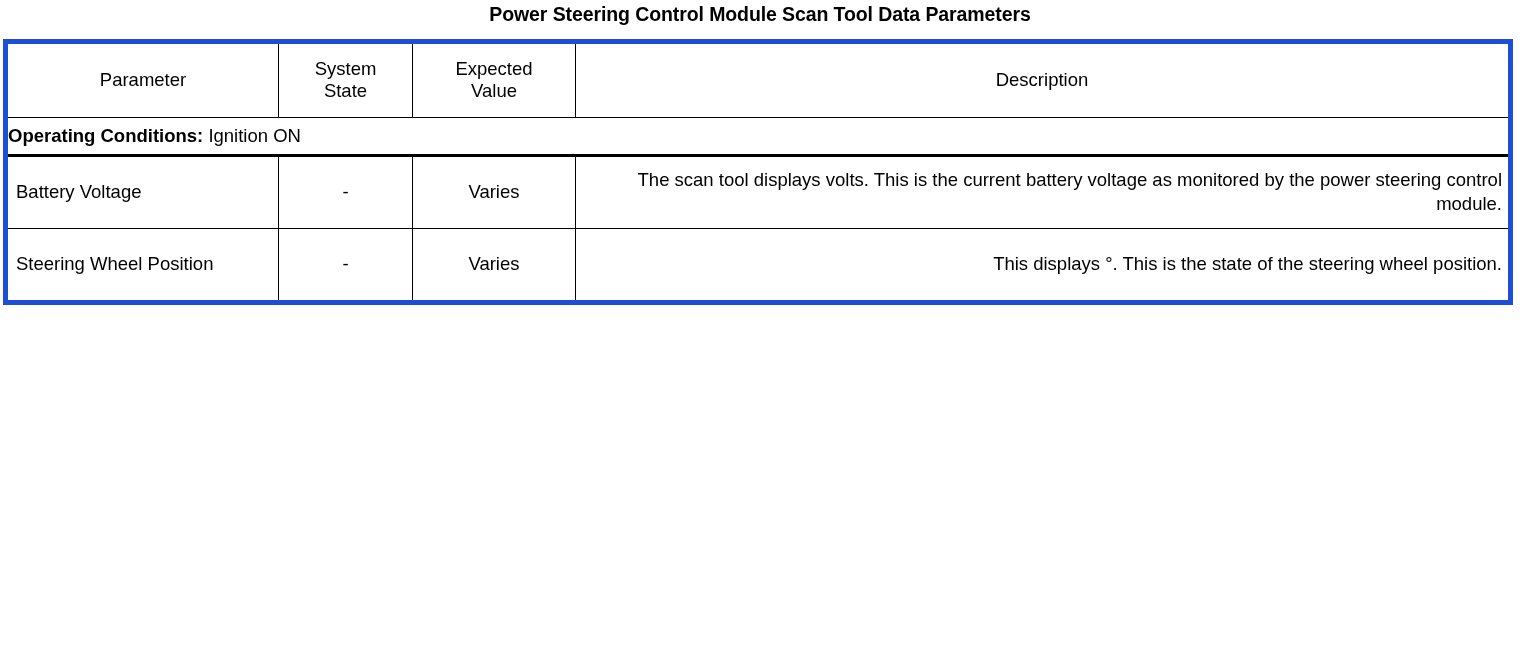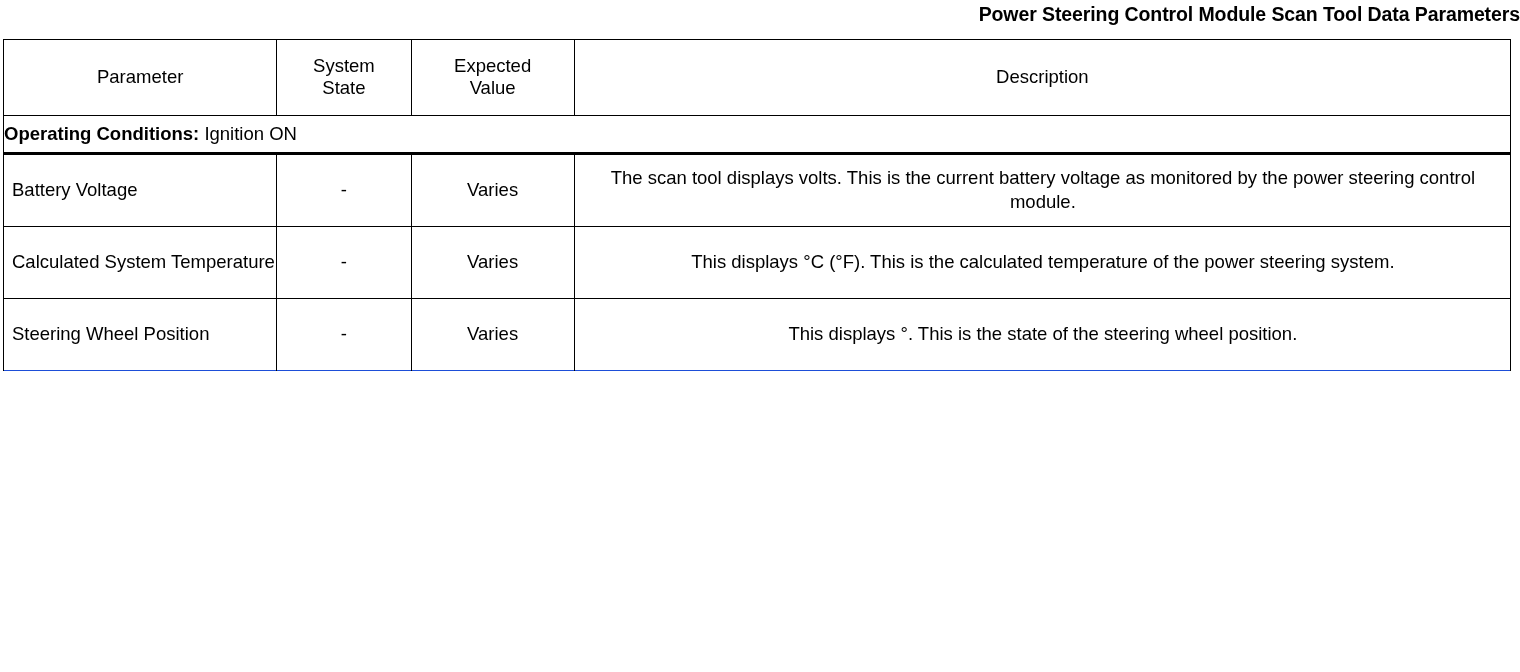--- a/index.html
+++ b/index.html
@@ -14,36 +14,36 @@
     color: #000000;
     overflow: hidden;
   }
   .page {
     position: relative;
     width: 1520px;
     height: 672px;
     box-sizing: border-box;
   }
   .doc-title {
-    text-align: right;
+    text-align: center;
     font-size: 19.5px;
     font-weight: bold;
     letter-spacing: -0.1px;
     line-height: 1;
     padding-top: 5px;
     padding-bottom: 0px;
     margin: 0;
   }
   table.scan-table {
     border-collapse: collapse;
     table-layout: fixed;
     width: 1508px;
     margin-left: 3px;
     margin-top: 14px;
-    border: 1px solid #1d4ed8;
+    border: 5px solid #1d4ed8;
   }
   table.scan-table td,
   table.scan-table th {
     border: 1.6px solid #000;
     padding: 0;
     vertical-align: middle;
     font-weight: normal;
   }
   
   col.c-param { width: 273px; }
@@ -91,21 +91,21 @@
   }
   tbody tr.data-row td.cell-param {
     text-align: left;
     padding-left: 8px;
   }
   tbody tr.data-row td.cell-state,
   tbody tr.data-row td.cell-value {
     text-align: center;
   }
   tbody tr.data-row td.cell-desc {
-    text-align: center;
+    text-align: right;
     padding-left: 7px;
     padding-right: 6px;
   }
   tbody tr.data-row:last-child td {
     border-bottom: none;
   }
 </style>
 </head>
 <body>
 
@@ -139,26 +139,20 @@
         <td colspan="4"><span class="cond-label">Operating Conditions:</span> <span class="cond-value">Ignition ON</span></td>
       </tr>
 
       <tr class="data-row">
         <td class="cell-param">Battery Voltage</td>
         <td class="cell-state">-</td>
         <td class="cell-value">Varies</td>
         <td class="cell-desc">The scan tool displays volts. This is the current battery voltage as monitored by the power steering control module.</td>
       </tr>
 
-      <tr class="data-row">
-        <td class="cell-param">Calculated System Temperature</td>
-        <td class="cell-state">-</td>
-        <td class="cell-value">Varies</td>
-        <td class="cell-desc">This displays °C (°F). This is the calculated temperature of the power steering system.</td>
-      </tr>
 
 
 
 
       <tr class="data-row">
         <td class="cell-param">Steering Wheel Position</td>
         <td class="cell-state">-</td>
         <td class="cell-value">Varies</td>
         <td class="cell-desc">This displays °. This is the state of the steering wheel position.</td>
       </tr>

